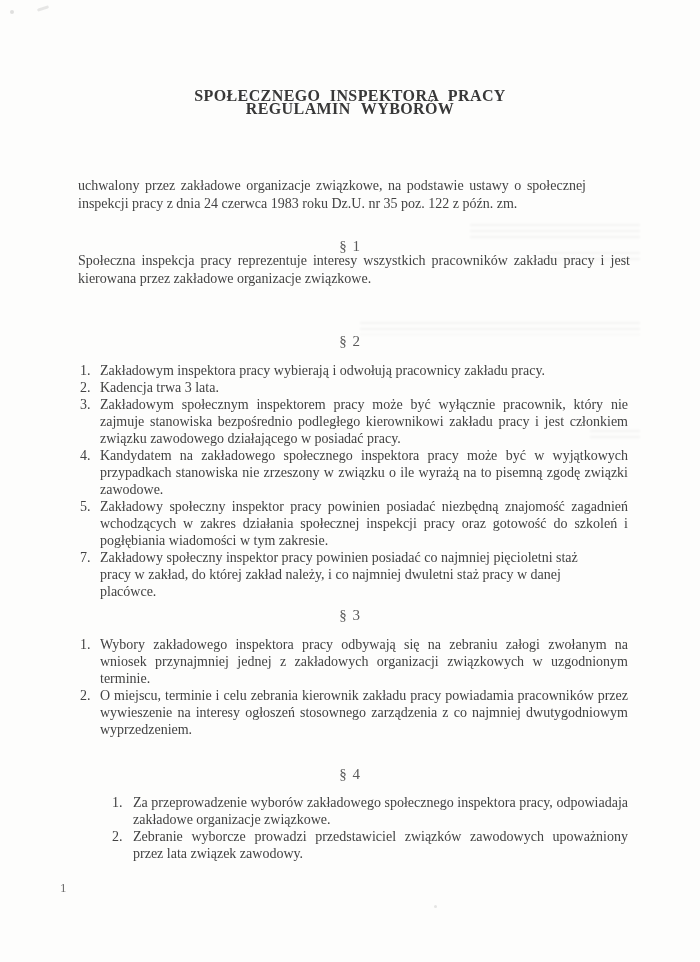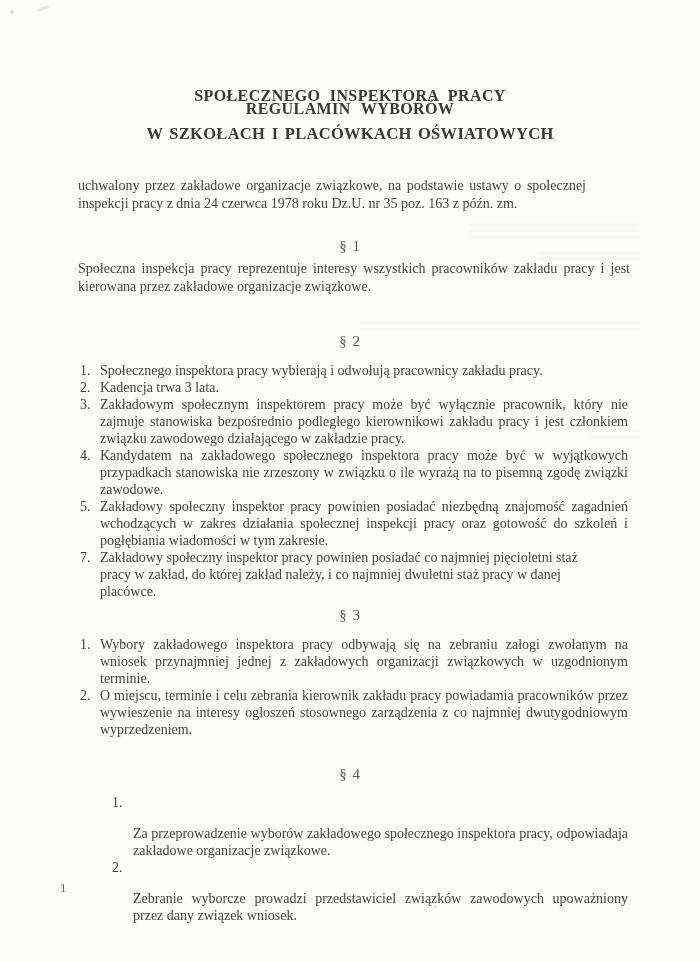--- a/index.html
+++ b/index.html
@@ -12,40 +12,40 @@
   
   .page *{ -webkit-font-smoothing:antialiased; }
 
   .title{position:absolute;left:0;width:700px;text-align:center;font-weight:700;color:#383838;}
   .t1{top:60px;font-size:16px;word-spacing:6px;letter-spacing:.4px;margin-top:40px;}
   .t2{top:87px;font-size:16px;word-spacing:5px;letter-spacing:.4px;}
   .t3{top:124px;font-size:16.5px;word-spacing:2px;letter-spacing:.3px;}
 
   .para{position:absolute;font-size:14px;line-height:18px;color:#434343;}
   .intro{top:177px;left:78px;width:508px;text-align:justify;}
-  .s1body{top:260px;left:78px;width:552px;text-align:justify;}
+  .s1body{top:252px;left:78px;width:552px;text-align:justify;}
 
   .sec-h{position:absolute;left:0;width:700px;text-align:center;
          font-size:15px;color:#5a5a5a;letter-spacing:1px;}
   .h1pos{top:238px;}
   .h2pos{top:333px;}
   .h3pos{top:607px;}
   .h4pos{top:766px;}
 
   .list{position:absolute;font-size:14px;line-height:17px;color:#424242;}
   .l2pos{top:362px;left:80px;width:548px;}
   .l3pos{top:636px;left:80px;width:548px;}
   .l4pos{top:794px;left:112px;width:520px;}
 
   .item{display:flex;align-items:flex-start;}
   .item .num{flex:none;width:20px;}
   .l4pos .item .num{width:21px;}
   .item .txt{flex:none;width:528px;text-align:justify;}
   .l3pos .item .txt{width:528px;}
-  .l4pos .item .txt{width:495px;margin-top:31px;}
+  .l4pos .item .txt{width:495px;}
   .item .txt.w7{width:490px;text-align:left;}
 
   .pageno{position:absolute;top:880px;left:60px;font-size:13px;color:#6e6e6e;}
 
   
   .speck{position:absolute;background:rgba(90,90,90,.18);border-radius:50%;}
   .speck.a{top:10px;left:10px;width:4px;height:4px;}
   .speck.b{top:7px;left:37px;width:12px;height:3px;border-radius:2px;
            transform:rotate(-18deg);background:rgba(90,90,90,.14);}
   .speck.c{top:905px;left:434px;width:3px;height:3px;background:rgba(90,90,90,.15);}
@@ -73,40 +73,39 @@
   <div class="speck a"></div>
   <div class="speck b"></div>
   <div class="speck c"></div>
   <div class="bleed b1"></div>
   <div class="bleed b2"></div>
   <div class="bleed b3"></div>
   <div class="bleed b4"></div>
 
   <div class="title t1">REGULAMIN WYBORÓW</div>
   <div class="title t2">SPOŁECZNEGO INSPEKTORA PRACY</div>
-  <div class="title t3">W SZKOŁACH I PLACÓWKACH OŚWIATOWYCH</div>
 
-  <div class="para intro">uchwalony przez zakładowe organizacje związkowe, na podstawie ustawy o społecznej inspekcji pracy z dnia 24 czerwca 1978 roku Dz.U. nr 35 poz. 163 z późn. zm.</div>
+  <div class="para intro">uchwalony przez zakładowe organizacje związkowe, na podstawie ustawy o społecznej inspekcji pracy z dnia 24 czerwca 1983 roku Dz.U. nr 35 poz. 122 z późn. zm.</div>
 
   <div class="sec-h h1pos">§ 1</div>
   <div class="para s1body">Społeczna inspekcja pracy reprezentuje interesy wszystkich pracowników zakładu pracy i jest kierowana przez zakładowe organizacje związkowe.</div>
 
   <div class="sec-h h2pos">§ 2</div>
   <div class="list l2pos">
     <div class="item">
       <span class="num">1.</span>
-      <span class="txt">Społecznego inspektora pracy wybierają i odwołują pracownicy zakładu pracy.</span>
+      <span class="txt">Zakładowym inspektora pracy wybierają i odwołują pracownicy zakładu pracy.</span>
     </div>
     <div class="item">
       <span class="num">2.</span>
       <span class="txt">Kadencja trwa 3 lata.</span>
     </div>
     <div class="item">
       <span class="num">3.</span>
-      <span class="txt">Zakładowym społecznym inspektorem pracy może być wyłącznie pracownik, który nie zajmuje stanowiska bezpośrednio podległego kierownikowi zakładu pracy i jest członkiem związku zawodowego działającego w zakładzie pracy.</span>
+      <span class="txt">Zakładowym społecznym inspektorem pracy może być wyłącznie pracownik, który nie zajmuje stanowiska bezpośrednio podległego kierownikowi zakładu pracy i jest członkiem związku zawodowego działającego w posiadać pracy.</span>
     </div>
     <div class="item">
       <span class="num">4.</span>
       <span class="txt">Kandydatem na zakładowego społecznego inspektora pracy może być w wyjątkowych przypadkach stanowiska nie zrzeszony w związku o ile wyrażą na to pisemną zgodę związki zawodowe.</span>
     </div>
     <div class="item">
       <span class="num">5.</span>
       <span class="txt">Zakładowy społeczny inspektor pracy powinien posiadać niezbędną znajomość zagadnień wchodzących w zakres działania społecznej inspekcji pracy oraz gotowość do szkoleń i pogłębiania wiadomości w tym zakresie.</span>
     </div>
     <div class="item">
@@ -128,21 +127,21 @@
   </div>
 
   <div class="sec-h h4pos">§ 4</div>
   <div class="list l4pos">
     <div class="item">
       <span class="num">1.</span>
       <span class="txt">Za przeprowadzenie wyborów zakładowego społecznego inspektora pracy, odpowiadaja zakładowe organizacje związkowe.</span>
     </div>
     <div class="item">
       <span class="num">2.</span>
-      <span class="txt">Zebranie wyborcze prowadzi przedstawiciel związków zawodowych upoważniony przez dany związek wniosek.</span>
+      <span class="txt">Zebranie wyborcze prowadzi przedstawiciel związków zawodowych upoważniony przez lata związek zawodowy.</span>
     </div>
   </div>
 
   <div class="pageno">1</div>
 
   <div class="scan-edge-soft"></div>
   <div class="scan-edge"></div>
 </div>
 
 </body></html>

